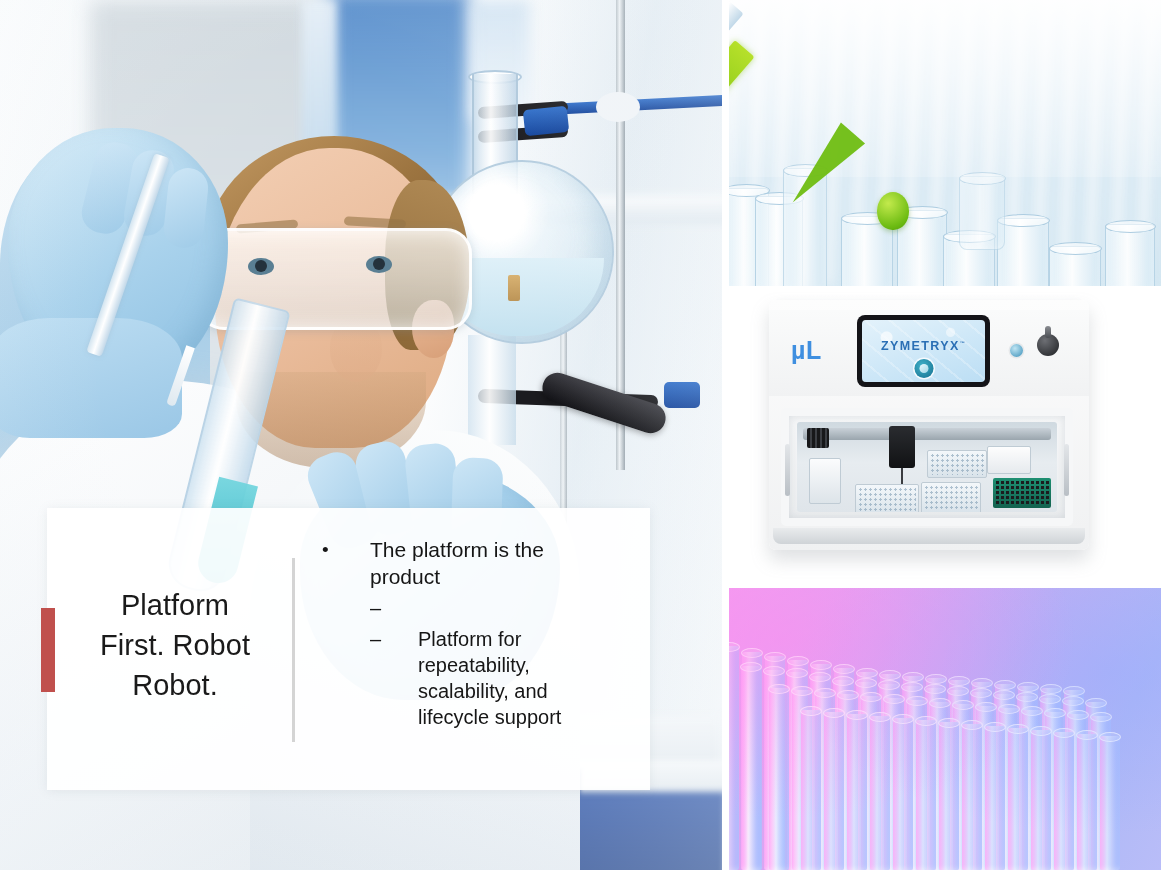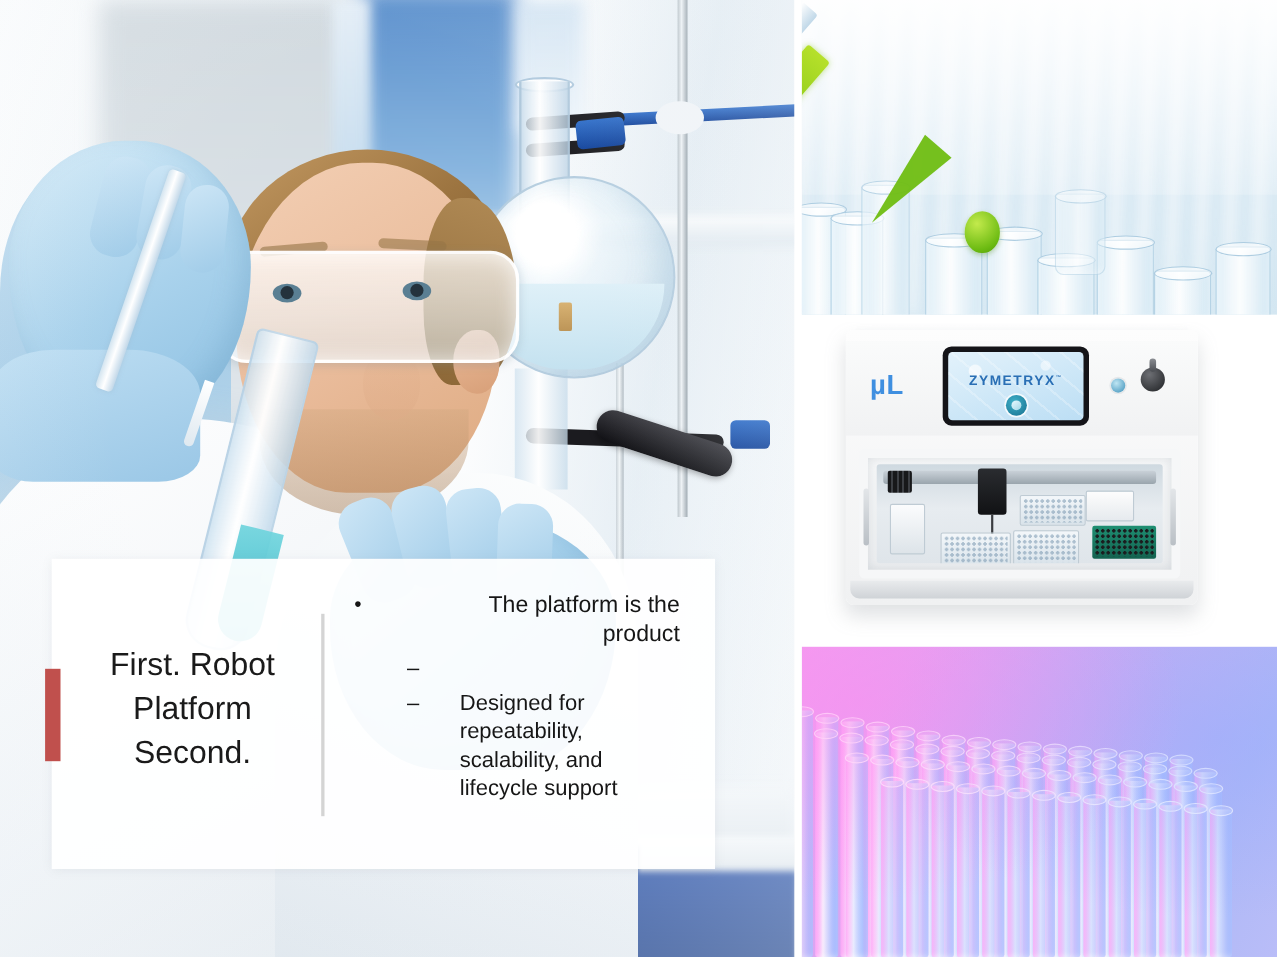--- a/index.html
+++ b/index.html
@@ -215,21 +215,21 @@
         background:rgba(255,255,255,.93);box-shadow:0 1px 10px rgba(120,130,140,.12);}
   .accent-bar{position:absolute;left:41px;top:608px;width:14px;height:84px;background:#c0504d;}
   .divider{position:absolute;left:292px;top:558px;width:3px;height:184px;background:#d4d4d4;}
 
   .panel-title{position:absolute;left:62px;top:585px;width:226px;text-align:center;
         font-size:29px;line-height:40px;color:#1a1a1a;font-family:"Liberation Sans",sans-serif;}
 
   .bullets{position:absolute;left:318px;top:536px;width:300px;}
   .bullet-row{display:flex;align-items:flex-start;margin-bottom:4px;}
   .bullet-mark{width:52px;flex:none;font-size:19px;line-height:27px;color:#161616;padding-left:4px;box-sizing:border-box;}
-  .bullet-text{font-size:21px;line-height:27px;color:#161616;text-align:right;}
+  .bullet-text{font-size:21px;line-height:27px;color:#161616;}
   .sub-row{display:flex;align-items:flex-start;margin-top:5px;}
   .sub-mark{width:48px;flex:none;margin-left:52px;font-size:20px;line-height:26px;color:#161616;}
   .sub-text{font-size:20px;line-height:26px;color:#161616;width:188px;}
 </style>
 </head>
 <body>
 
 <div class="slide">
 
   <div class="hero">
@@ -441,32 +441,32 @@
         <div class="neontube" style="height:134px;"></div>
     </div>
     <div class="tubes-glow"></div>
   </div>
 
   <div class="panel"></div>
   <div class="accent-bar"></div>
   <div class="divider"></div>
 
   <div class="panel-title">
+    <div>Platform</div>
     <div>First. Robot</div>
-    <div>Platform</div>
-    <div>Second.</div>
+    <div>Robot.</div>
   </div>
 
   <div class="bullets">
     <div class="bullet-row">
       <div class="bullet-mark">•</div>
       <div class="bullet-text">The platform is the product</div>
     </div>
     <div class="sub-row">
       <div class="sub-mark">–</div>
     </div>
     <div class="sub-row">
       <div class="sub-mark">–</div>
-      <div class="sub-text">Designed for repeatability, scalability, and lifecycle support</div>
+      <div class="sub-text">Platform for repeatability, scalability, and lifecycle support</div>
     </div>
   </div>
 
 </div>
 
 </body></html>

